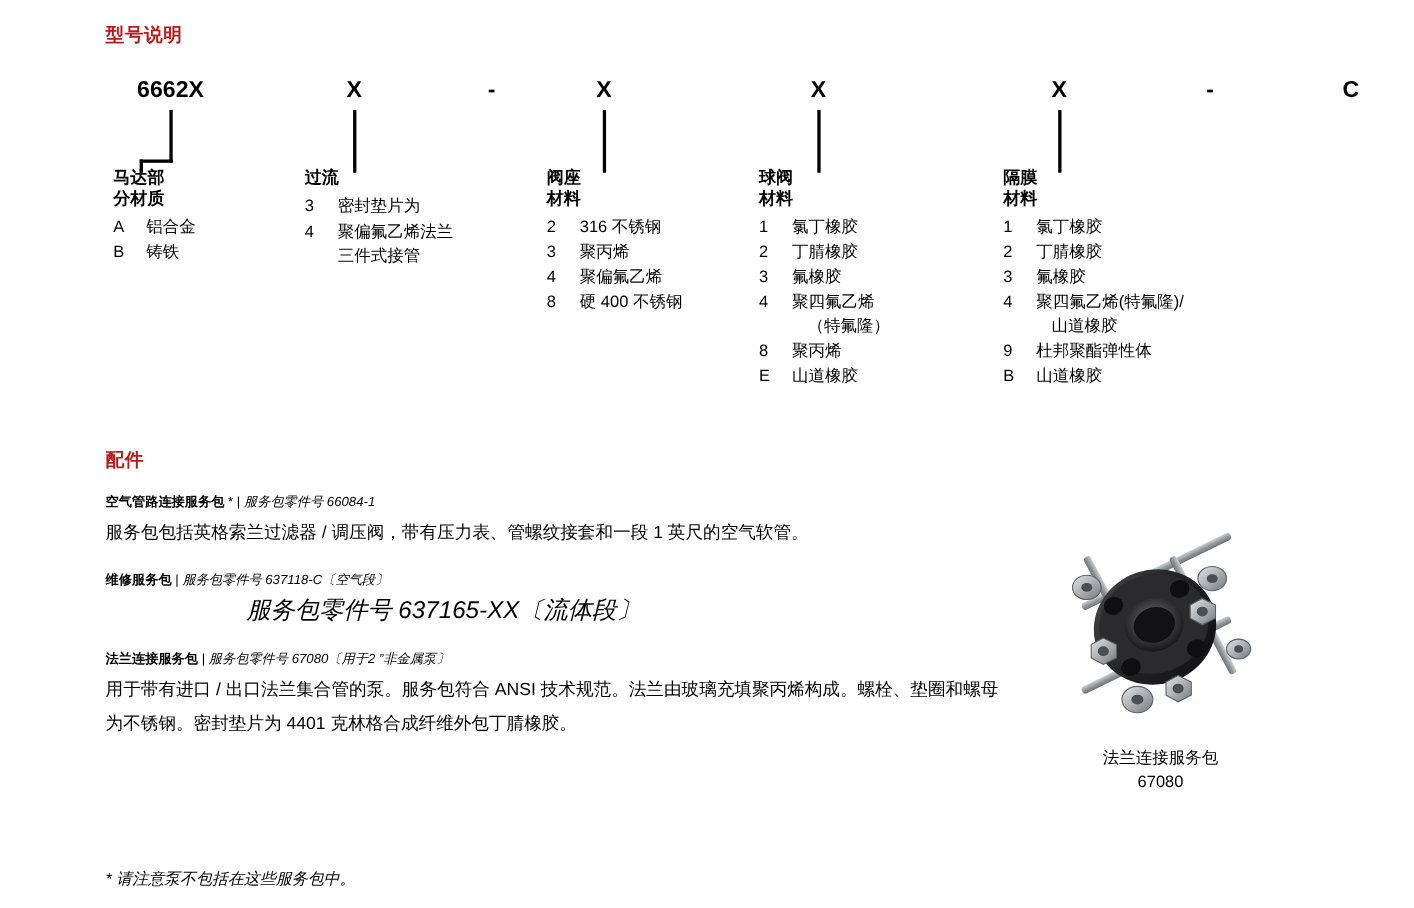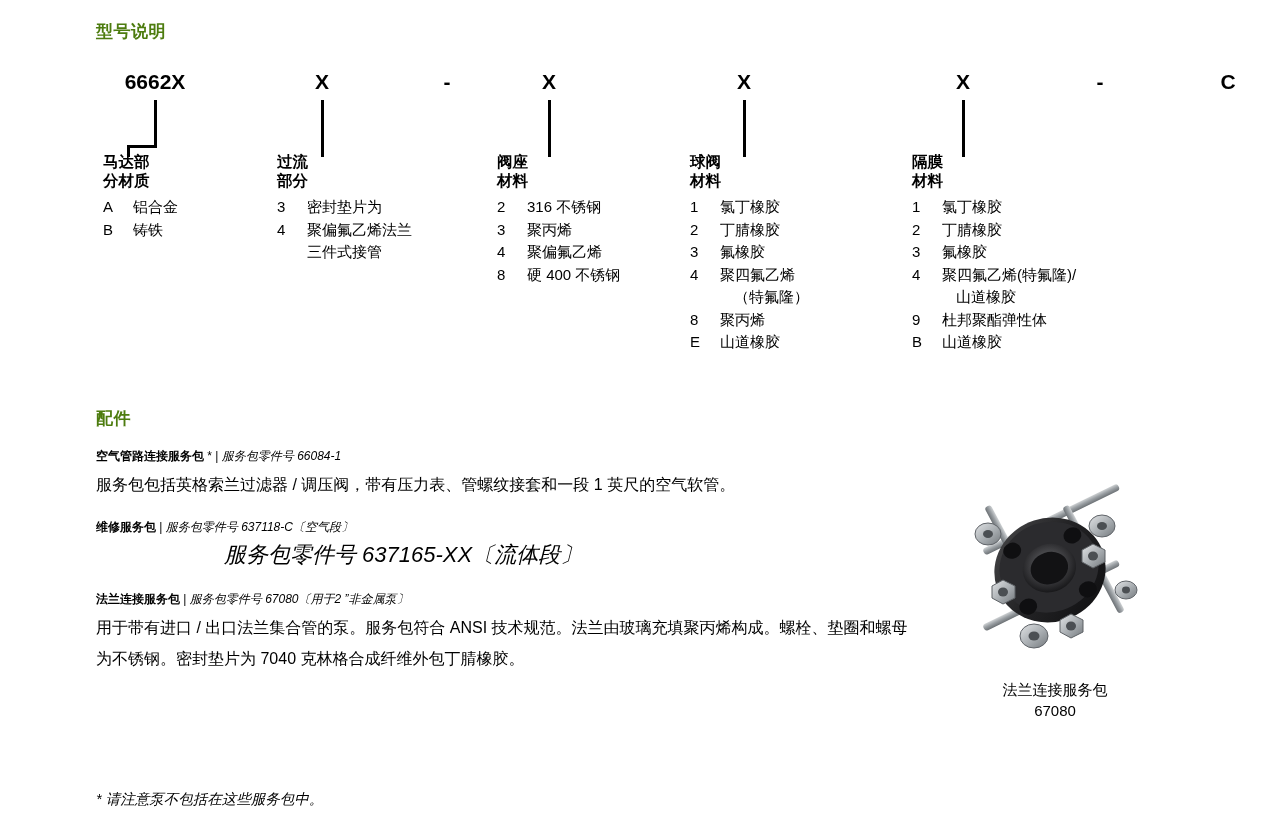--- a/index.html
+++ b/index.html
@@ -17,21 +17,21 @@
   }
   .page {
     position: relative;
     width: 1285px;
     height: 825px;
   }
 
   
   .section-heading {
     position: absolute;
-    color: #4d7c0f;
+    color: #b91c1c;
     font-weight: bold;
     font-size: 17px;
     letter-spacing: 0.5px;
   }
   #model-heading { left: 96px; top: 20px; }
   #acc-heading  { left: 96px; top: 407px; }
 
   
   .code-row {
     position: absolute;
@@ -204,21 +204,20 @@
       <div class="opt">
         <span class="opt-key">B</span>
         <span class="opt-val">铸铁</span>
       </div>
     </div>
   </div>
 
   <div class="col" style="left:277px; top:152px; width:230px;">
     <div class="col-title">
       <div>过流</div>
-      <div>部分</div>
     </div>
     <div class="opt-list">
       <div class="opt">
         <span class="opt-key">3</span>
         <span class="opt-val">密封垫片为</span>
       </div>
       <div class="opt">
         <span class="opt-key">4</span>
         <span class="opt-val">聚偏氟乙烯法兰</span>
       </div>
@@ -338,21 +337,21 @@
       <div class="acc-title-line">
         <b>维修服务包</b><span> | </span><i>服务包零件号 637118-C〔空气段〕</i>
       </div>
       <div class="acc-sub-line">服务包零件号 637165-XX〔流体段〕</div>
     </div>
 
     <div class="acc-item" style="margin-top:16px;">
       <div class="acc-title-line">
         <b>法兰连接服务包</b><span> | </span><i>服务包零件号 67080〔用于2 ”非金属泵〕</i>
       </div>
-      <div class="acc-body">用于带有进口 / 出口法兰集合管的泵。服务包符合 ANSI 技术规范。法兰由玻璃充填聚丙烯构成。螺栓、垫圈和螺母为不锈钢。密封垫片为 7040 克林格合成纤维外包丁腈橡胶。</div>
+      <div class="acc-body">用于带有进口 / 出口法兰集合管的泵。服务包符合 ANSI 技术规范。法兰由玻璃充填聚丙烯构成。螺栓、垫圈和螺母为不锈钢。密封垫片为 4401 克林格合成纤维外包丁腈橡胶。</div>
     </div>
 
   </div>
 
   <div class="footnote">* 请注意泵不包括在这些服务包中。</div>
 
   <div class="product-fig">
     <div class="fig-art">
       <svg width="250" height="205" viewBox="0 0 250 205">
         <defs>

